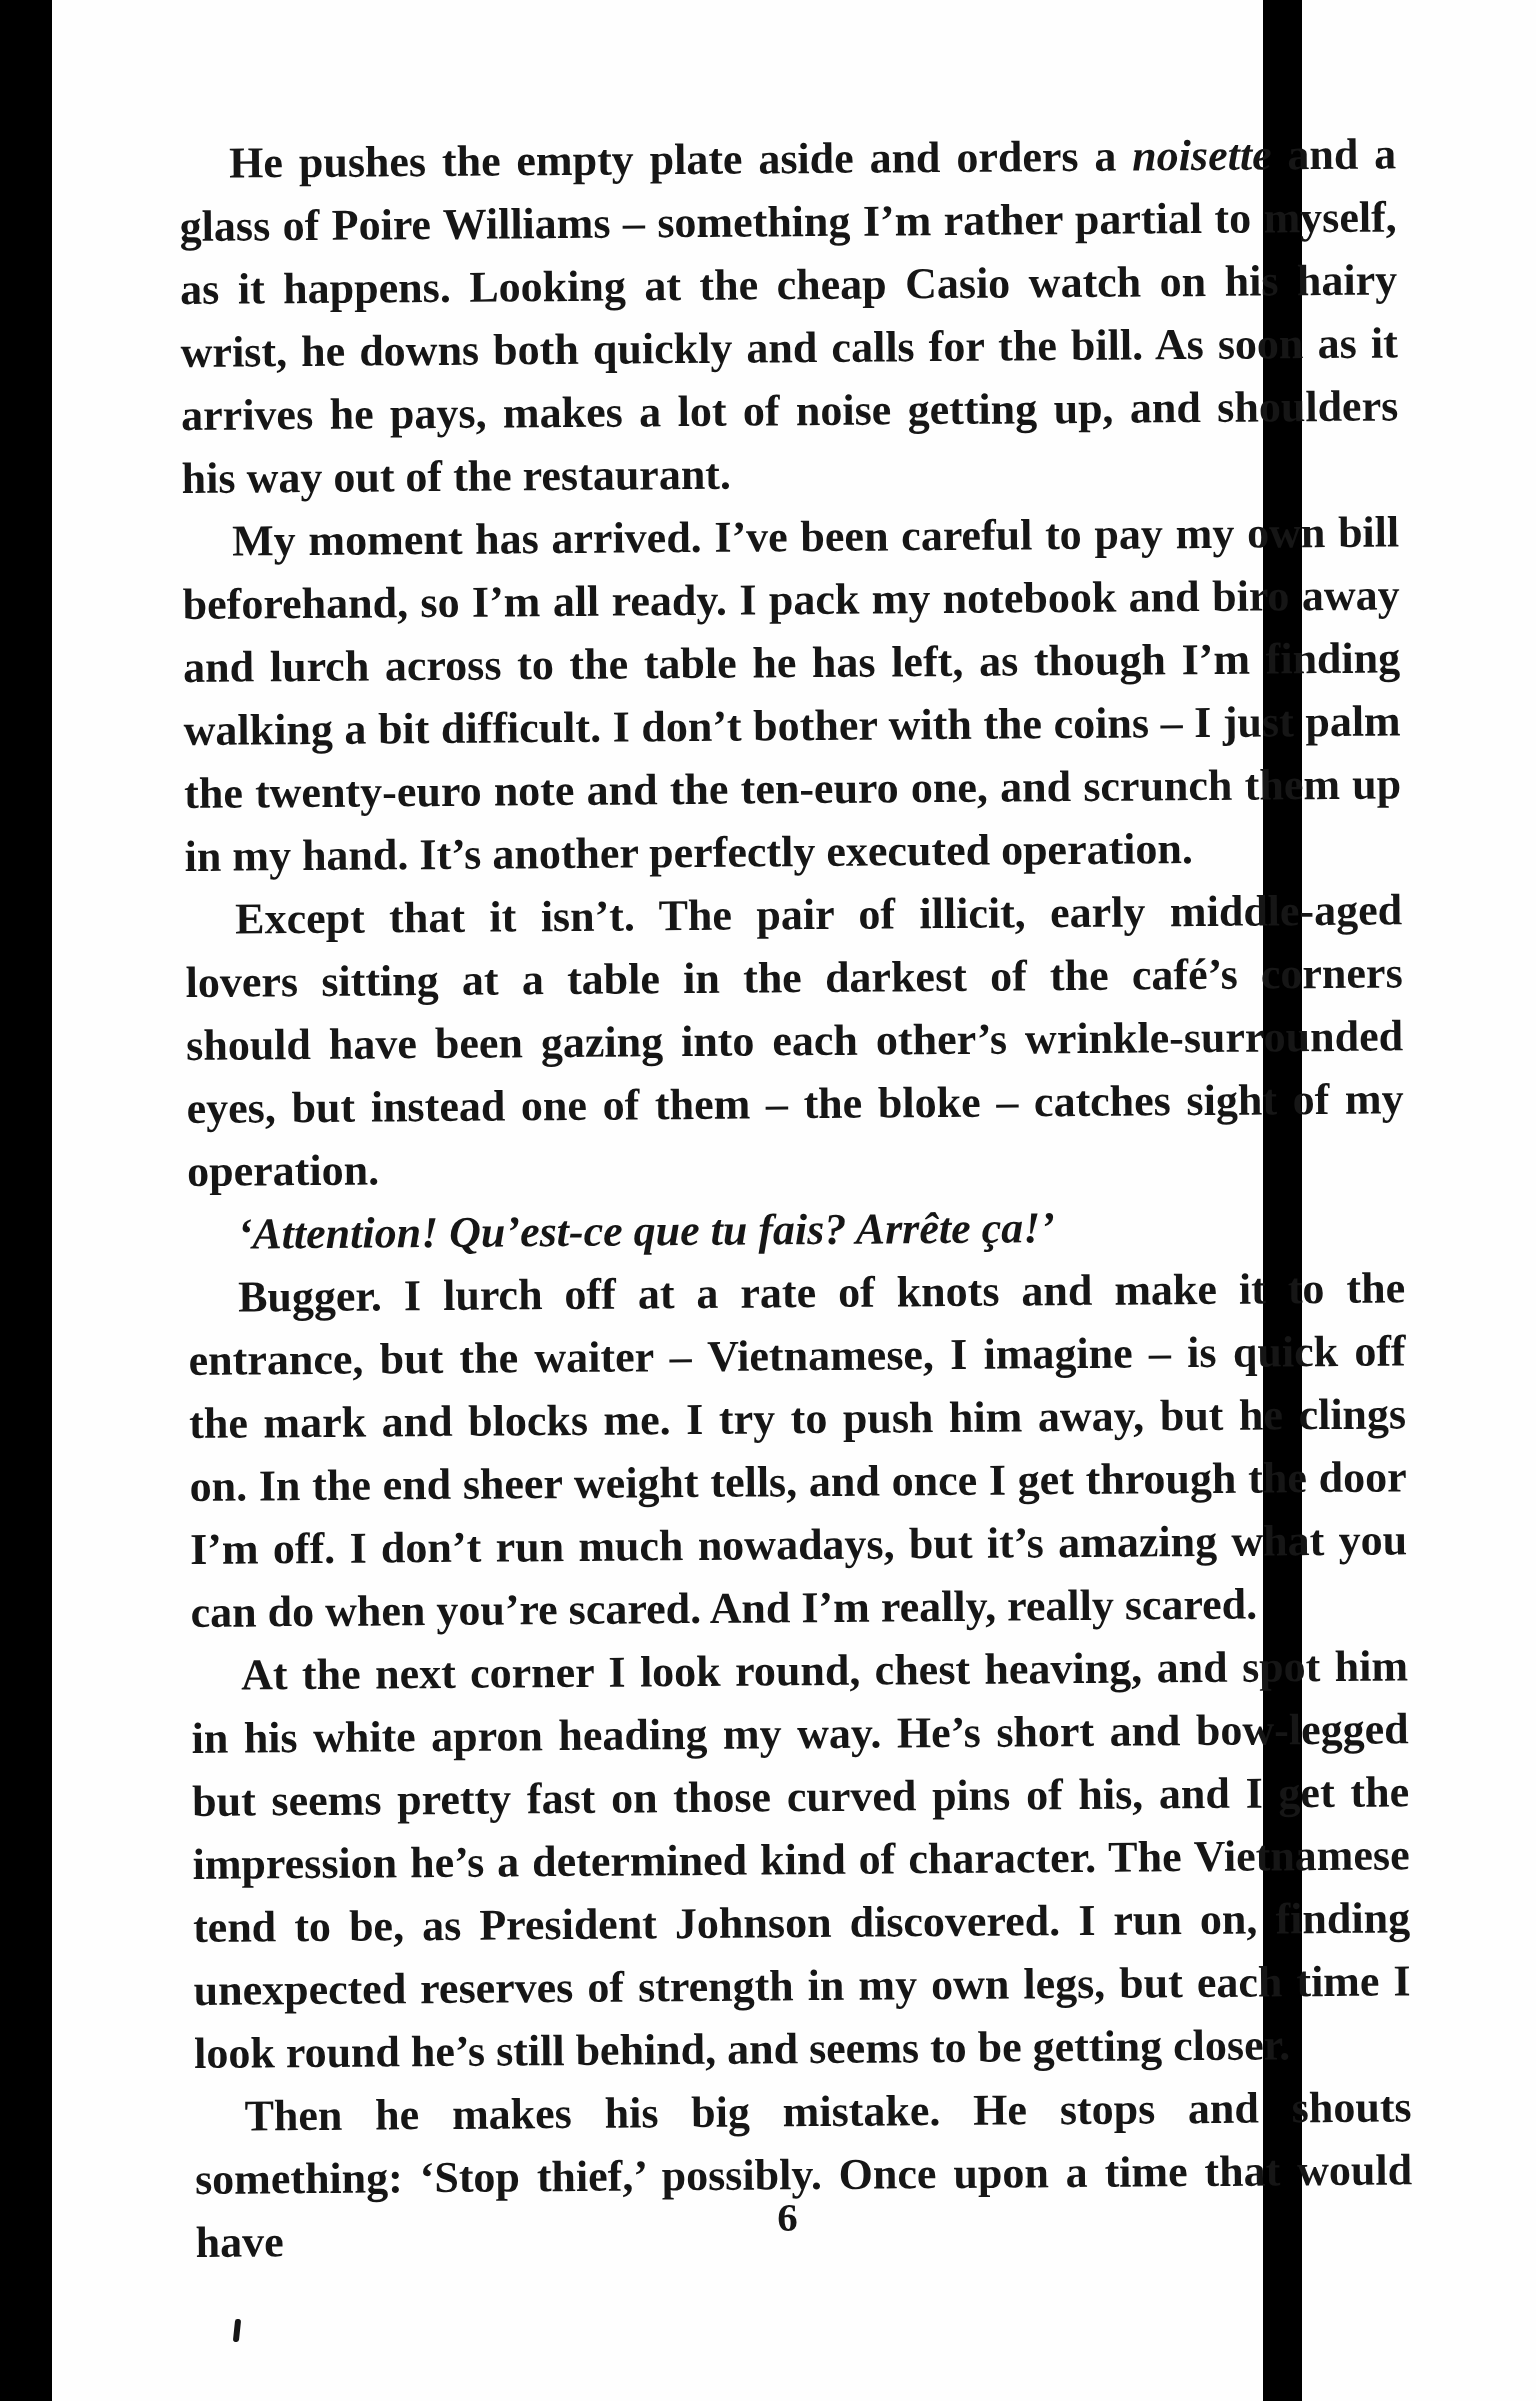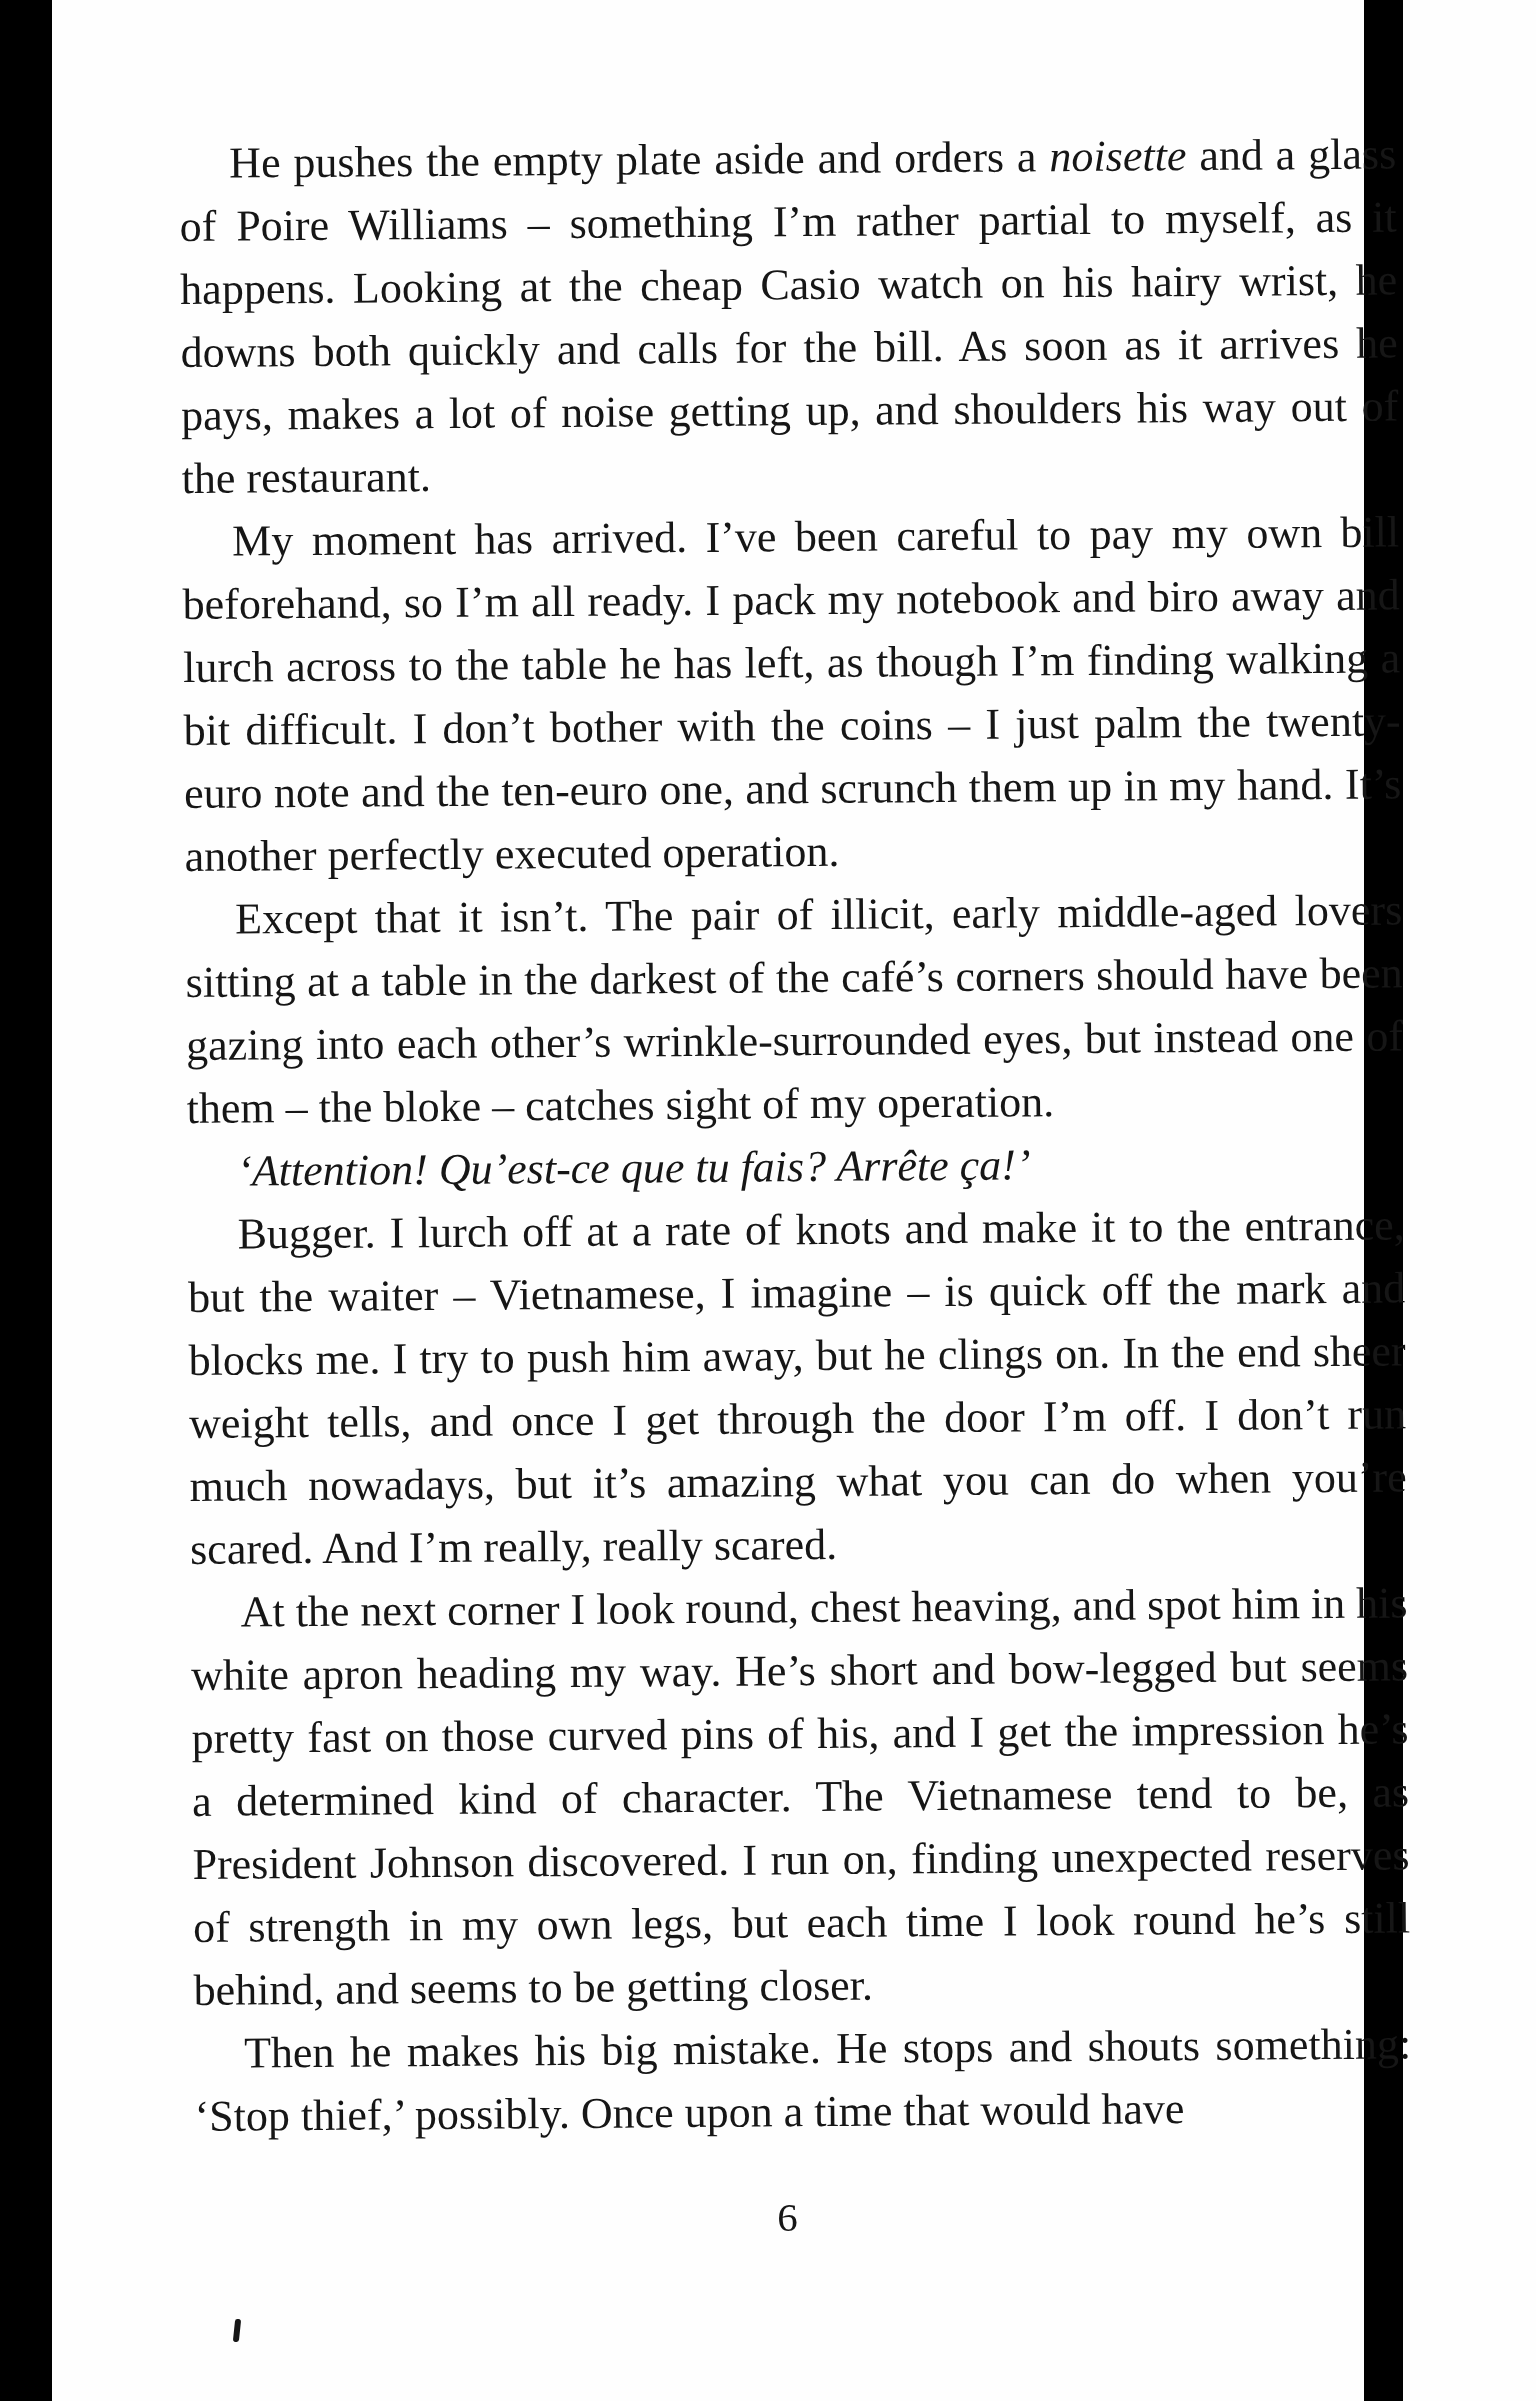--- a/index.html
+++ b/index.html
@@ -9,22 +9,23 @@
   }
   html,body{margin:0;padding:0;}
   body{
     width:1537px;height:2401px;
     background:var(--paper);
     overflow:hidden;
     font-family:"Liberation Serif", serif;
   }
   .scan-page{
     position:relative;
-    width:1403px;height:2401px;
+    width:1302px;height:2401px;
     background:var(--paper);
+    font-weight:bold;
   }
   .edge-bar{
     position:absolute;top:0;bottom:0;
     background:var(--edge);
   }
   .edge-bar.left{left:0;width:52px;}
   .edge-bar.right{right:0;width:39px;}
   .text-block{
     position:absolute;
     left:179px;top:132px;

